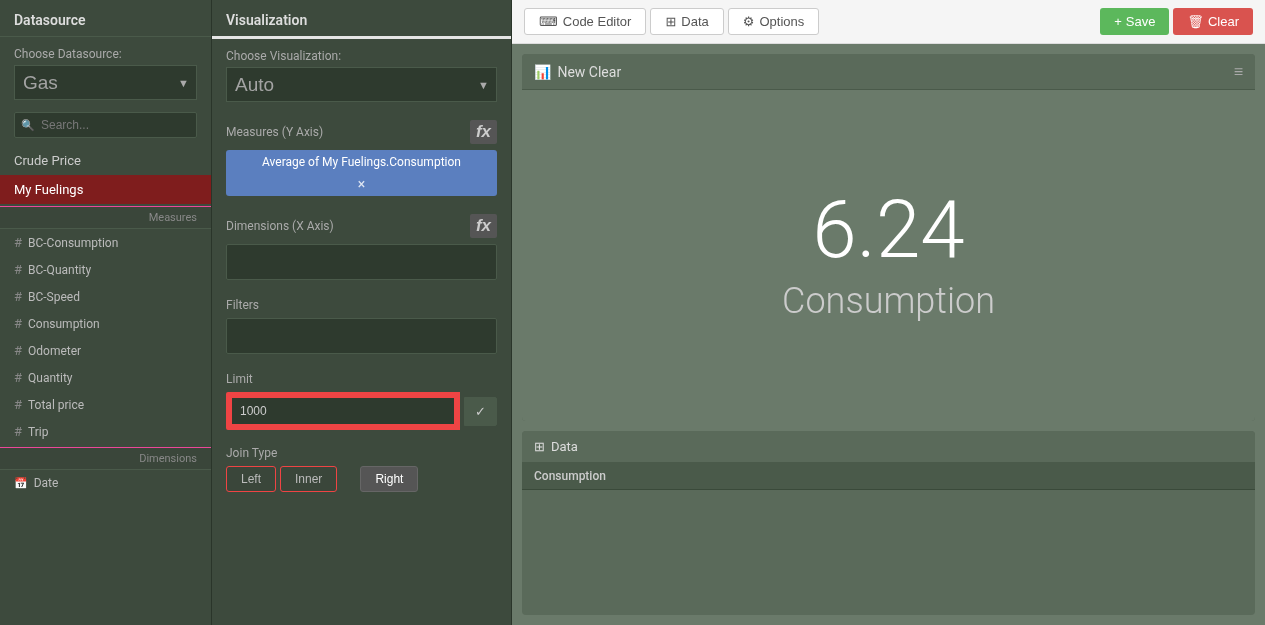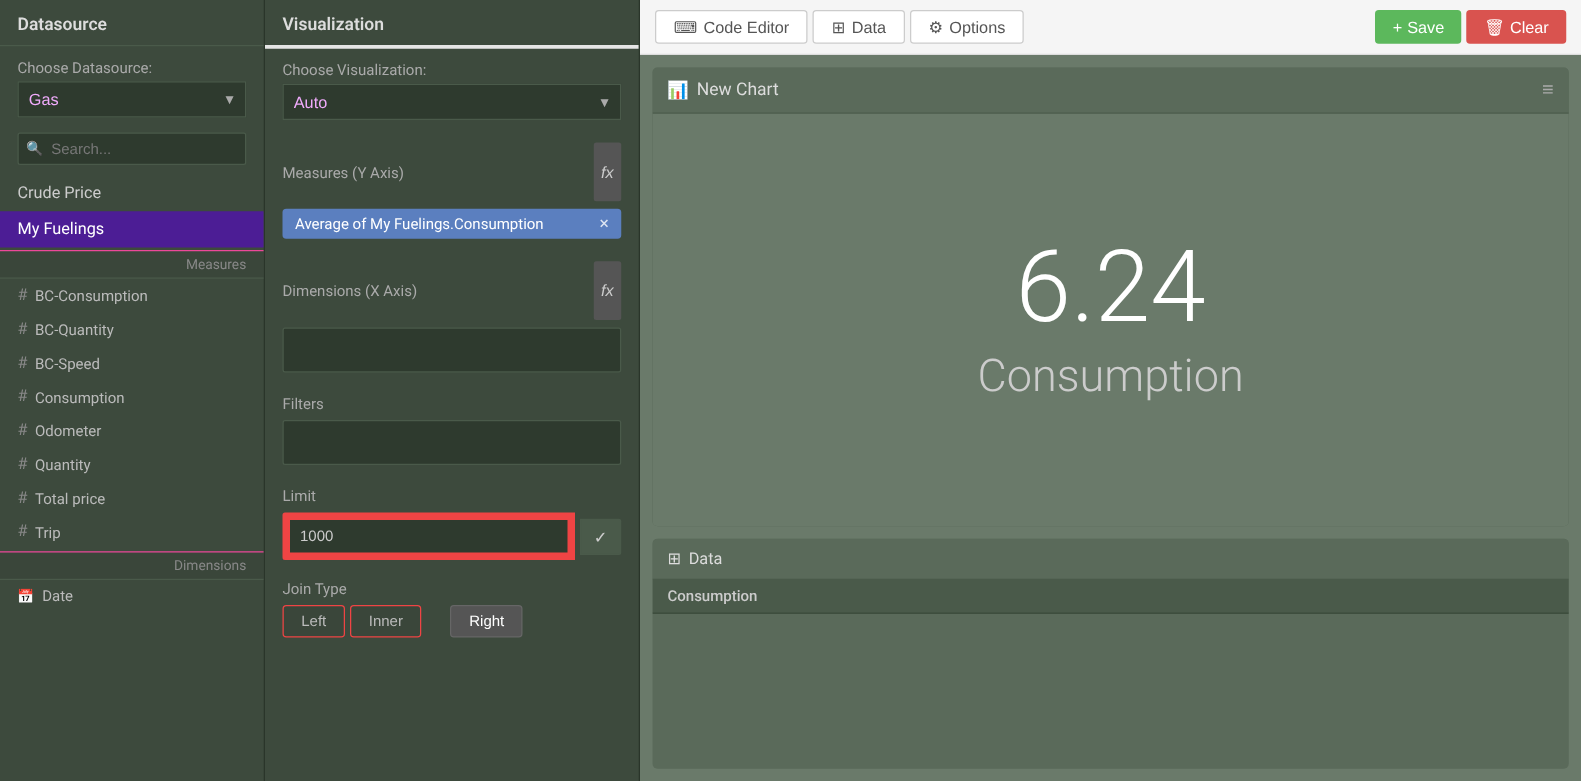--- a/index.html
+++ b/index.html
@@ -39,24 +39,24 @@
       margin-bottom: 4px;
       display: block;
     }
     .select-wrapper {
       position: relative;
       width: 100%;
     }
     .select-wrapper select {
       width: 100%;
       background: #2e3a2e;
-      color: #f0abfc;
+      color: #a3a3a3;
       border: 1px solid #4a5a4a;
       padding: 6px 28px 6px 8px;
-      font-size: 13px;
+      font-size: 19px;
       appearance: none;
       cursor: pointer;
       border-radius: 0;
     }
     .select-arrow {
       position: absolute;
       right: 8px;
       top: 50%;
       transform: translateY(-50%);
       color: #aaa;
@@ -85,21 +85,21 @@
       color: #777;
       font-size: 11px;
     }
     .datasource-item {
       padding: 7px 14px;
       cursor: pointer;
       color: #ccc;
       font-size: 13px;
     }
     .datasource-item.active {
-      background: #4c1d95;
+      background: #7f1d1d;
       color: #fff;
     }
     .section-header {
       padding: 4px 14px;
       font-size: 11px;
       color: #888;
       text-align: right;
       background: #3a463a;
       border-top: 1px solid #ec4899;
       border-bottom: 1px solid #4a5a4a;
@@ -144,36 +144,38 @@
       color: #aaa;
       margin-bottom: 6px;
       display: flex;
       align-items: center;
       justify-content: space-between;
     }
     .fx-btn {
       background: #555;
       border: none;
       color: #ccc;
-      font-size: 13px;
-      padding: 16px 6px;
+      font-size: 17px;
+      padding: 2px 6px;
       cursor: pointer;
       border-radius: 2px;
       font-style: italic;
+      font-weight: bold;
     }
     .measure-tag {
       background: #5b7fbf;
       color: #fff;
       padding: 5px 10px;
       border-radius: 3px;
       font-size: 12px;
       display: flex;
       align-items: center;
       justify-content: space-between;
       gap: 8px;
+      flex-direction: column;
     }
     .measure-close {
       cursor: pointer;
       font-size: 14px;
       line-height: 1;
       opacity: 0.8;
     }
     .dim-box, .filter-box {
       background: #2e3a2e;
       border: 1px solid #4a5a4a;
@@ -506,21 +508,21 @@
     <button class="clear-btn">
       <span>🗑</span>
       <span>Clear</span>
     </button>
   </div>
   <div class="chart-area">
     <div class="chart-card">
       <div class="chart-header">
         <div class="chart-title-text">
           <span>📊</span>
-          <span>New Chart</span>
+          <span>New Clear</span>
         </div>
         <span class="chart-menu-icon">≡</span>
       </div>
       <div class="chart-body">
         <div class="big-number">6.24</div>
         <div class="big-label">Consumption</div>
       </div>
     </div>
     <div class="data-card">
       <div class="data-card-header">

